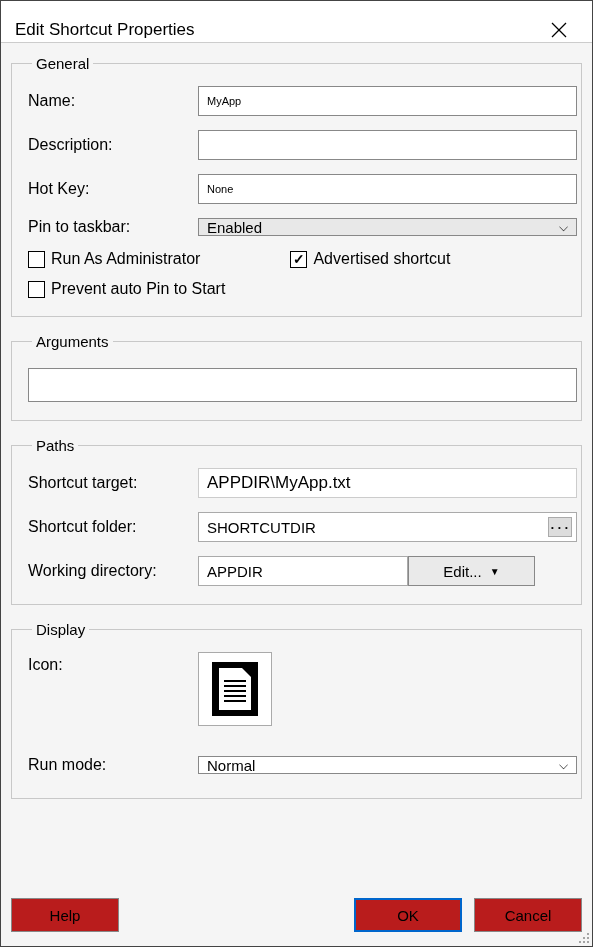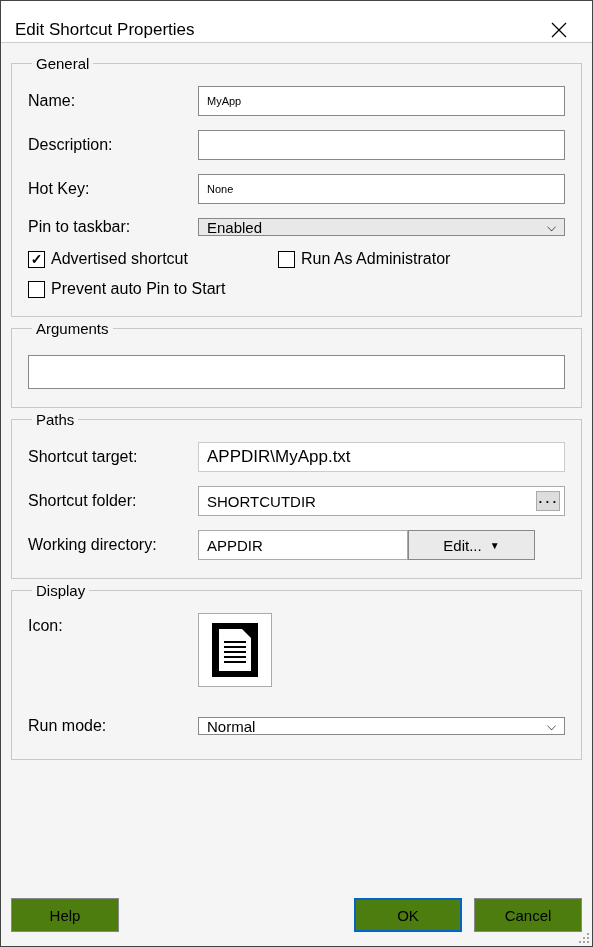--- a/index.html
+++ b/index.html
@@ -51,22 +51,22 @@
     .content {
       flex: 1;
       background: #f5f5f5;
       padding: 12px 10px 14px 10px;
       display: flex;
       flex-direction: column;
       position: relative;
     }
     fieldset {
       border: 1px solid #c8c8c8;
-      margin-bottom: 3px;
-      padding: 14px 16px 18px 16px;
+      margin-bottom: 16px;
+      padding: 14px 4px 18px 16px;
       position: relative;
     }
     legend {
       font-size: 15px;
       padding: 0 4px;
       color: #000;
       margin-left: 4px;
     }
     .row {
       display: flex;
@@ -266,21 +266,21 @@
     .button-bar {
       margin-top: auto;
       display: flex;
       align-items: center;
       padding-top: 4px;
     }
     .btn {
       height: 34px;
       min-width: 108px;
       border: 1px solid #888;
-      background: #4d7c0f;
+      background: #b91c1c;
       display: flex;
       align-items: center;
       justify-content: center;
       cursor: pointer;
       font-size: 15px;
       font-family: inherit;
     }
     .btn.primary {
       border: 2px solid #0066cc;
     }
@@ -347,26 +347,26 @@
       <div class="row">
         <div class="row-label">Pin to taskbar:</div>
         <div class="select-input">
           <span>Enabled</span>
           <span class="chevron">⌵</span>
         </div>
       </div>
 
       <div class="check-row">
         <div class="checkbox-wrap">
+          <div class="checkbox"></div>
+          <span class="checkbox-label">Run As Administrator</span>
+        </div>
+        <div class="checkbox-wrap">
           <div class="checkbox checked"></div>
           <span class="checkbox-label">Advertised shortcut</span>
-        </div>
-        <div class="checkbox-wrap">
-          <div class="checkbox"></div>
-          <span class="checkbox-label">Run As Administrator</span>
         </div>
       </div>
 
       <div class="checkbox-wrap">
         <div class="checkbox"></div>
         <span class="checkbox-label">Prevent auto Pin to Start</span>
       </div>
     </fieldset>
 
     <fieldset>

